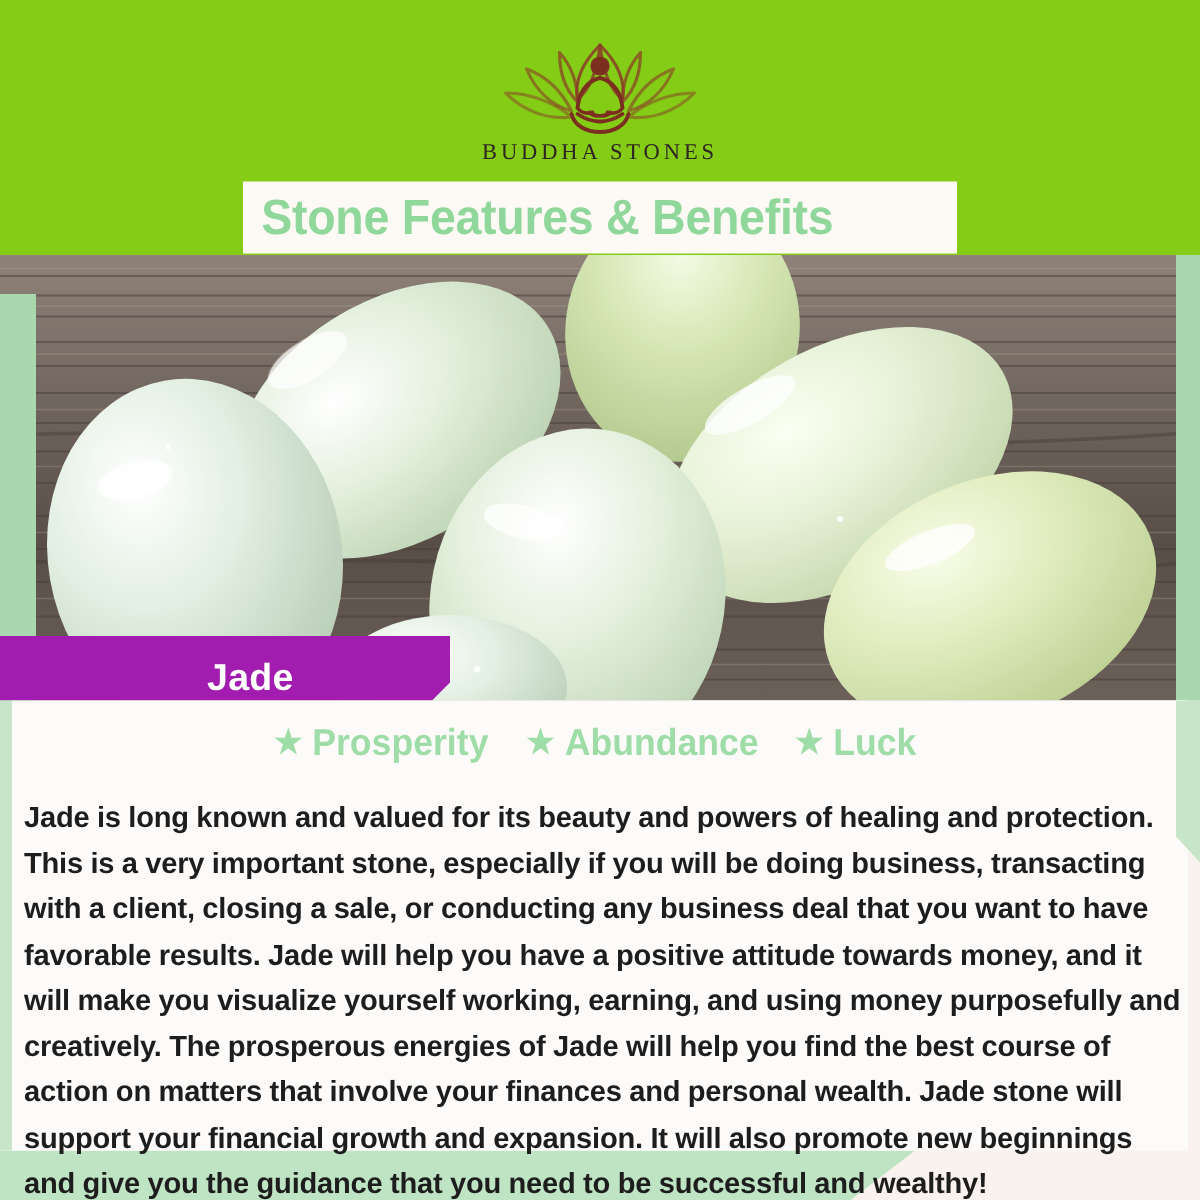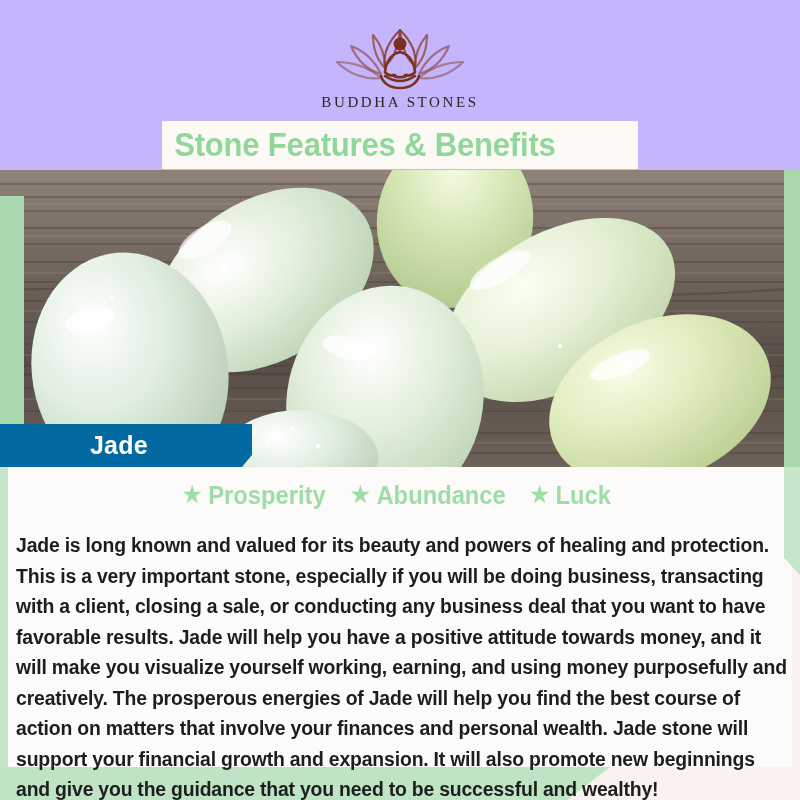--- a/index.html
+++ b/index.html
@@ -17,21 +17,21 @@
     background:#bfe0c3;z-index:2;
   }
   .frame-top{
     position:absolute;right:0;top:0;height:12px;width:210px;
     background:#bfe0c3;z-index:2;
   }
 
   
   .header{
     position:absolute;left:0;top:0;width:800px;height:170px;
-    background:#c4b5fd;z-index:3;
+    background:#84cc16;z-index:3;
   }
   .logo-wrap{
     position:absolute;left:0;top:18px;width:800px;
     display:flex;flex-direction:column;align-items:center;
   }
   .lotus{display:block;}
   .brand{
     margin-top:4px;
     font-family:"Liberation Serif", serif;
     font-size:15px;letter-spacing:2.6px;color:#2e2420;
@@ -67,23 +67,24 @@
     background:#a9d8ae;z-index:4;
   }
   .photo-strip-r{
     position:absolute;right:0;top:170px;width:16px;height:297px;
     background:#a9d8ae;z-index:4;
   }
 
   
   .jade-band{
     position:absolute;left:0;top:424px;width:252px;height:43px;
-    background:#0369a1;z-index:6;
-    display:flex;align-items:center;
+    background:#a21caf;z-index:6;
+    display:flex;align-items:flex-end;
     clip-path:polygon(0 0, 100% 0, 100% 72%, 96% 100%, 0 100%);
+    padding-left:48px;
   }
   .jade-label{
     margin-left:90px;
     color:#ffffff;font-weight:bold;font-size:25px;
     letter-spacing:0.2px;
   }
 
   
   .panel{
     position:absolute;left:0;top:467px;width:800px;height:333px;

